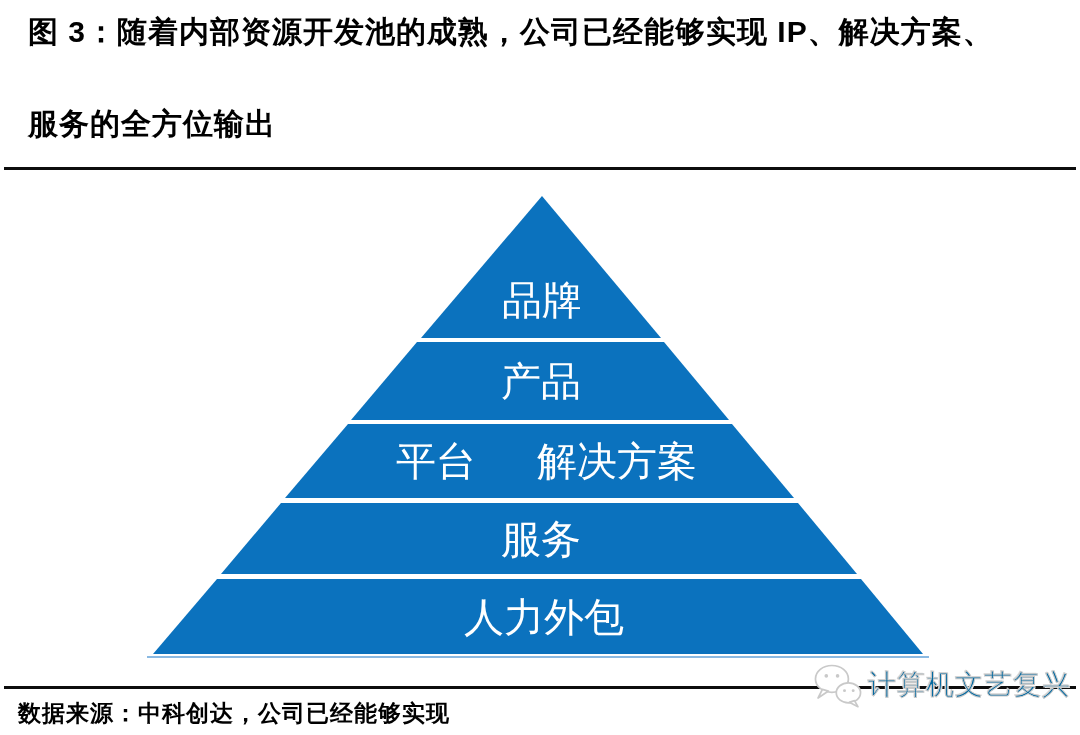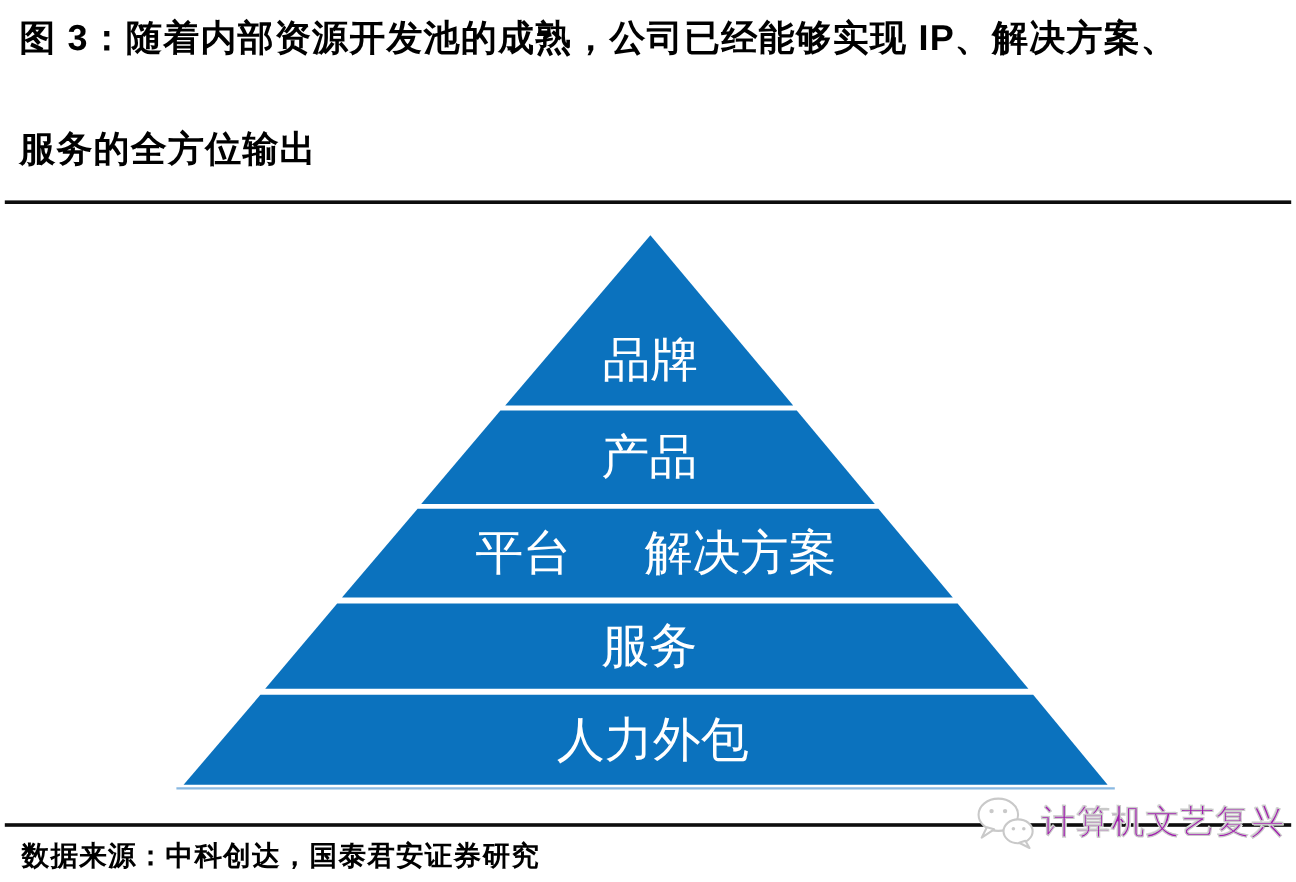--- a/index.html
+++ b/index.html
@@ -10,21 +10,21 @@
   .page {
     position: relative;
     width: 1080px;
     height: 735px;
     background: #ffffff;
     overflow: hidden;
     font-family: "Liberation Sans", sans-serif;
   }
   .fig-title-line {
     position: absolute;
-    left: 16px;
+    left: 28px;
     color: #000000;
     font-family: "Liberation Sans", sans-serif;
     font-weight: bold;
     font-size: 30px;
     letter-spacing: 1px;
     white-space: nowrap;
   }
   .fig-title-line.line1 { top: 12px; }
   .fig-title-line.line2 { top: 104px; text-align: center; }
 
@@ -84,21 +84,21 @@
   }
   .watermark .wm-icon {
     width: 52px;
     height: 50px;
     flex: 0 0 auto;
   }
   .watermark .wm-text {
     font-family: "Liberation Sans", sans-serif;
     font-size: 28px;
     letter-spacing: 1px;
-    color: #a21caf;
+    color: #0369a1;
     -webkit-text-stroke: 1px #c9c9c9;
     text-shadow: 1px 1px 0 #ffffff, -1px -1px 0 #dedede;
     white-space: nowrap;
     margin-left: 4px;
   }
 </style>
 </head>
 <body>
 
 <div class="page">
@@ -135,15 +135,15 @@
       <circle cx="16.5" cy="16.5" r="2.1" fill="#c9c9c9"></circle>
       <circle cx="29.5" cy="16.5" r="2.1" fill="#c9c9c9"></circle>
       <ellipse cx="42" cy="36" rx="14" ry="11.5" fill="#ffffff" stroke="#c9c9c9" stroke-width="2"></ellipse>
       <path d="M49,45 L53,52 L43,47 Z" fill="#ffffff" stroke="#c9c9c9" stroke-width="2" stroke-linejoin="round"></path>
       <circle cx="37.5" cy="33.5" r="1.7" fill="#c9c9c9"></circle>
       <circle cx="47.5" cy="33.5" r="1.7" fill="#c9c9c9"></circle>
     </svg>
     <span class="wm-text">计算机文艺复兴</span>
   </div>
 
-  <div class="source-line">数据来源：中科创达，国泰君安证券研究</div>
+  <div class="source-line">数据来源：中科创达，公司已经能够实现</div>
 
 </div>
 
 </body></html>

